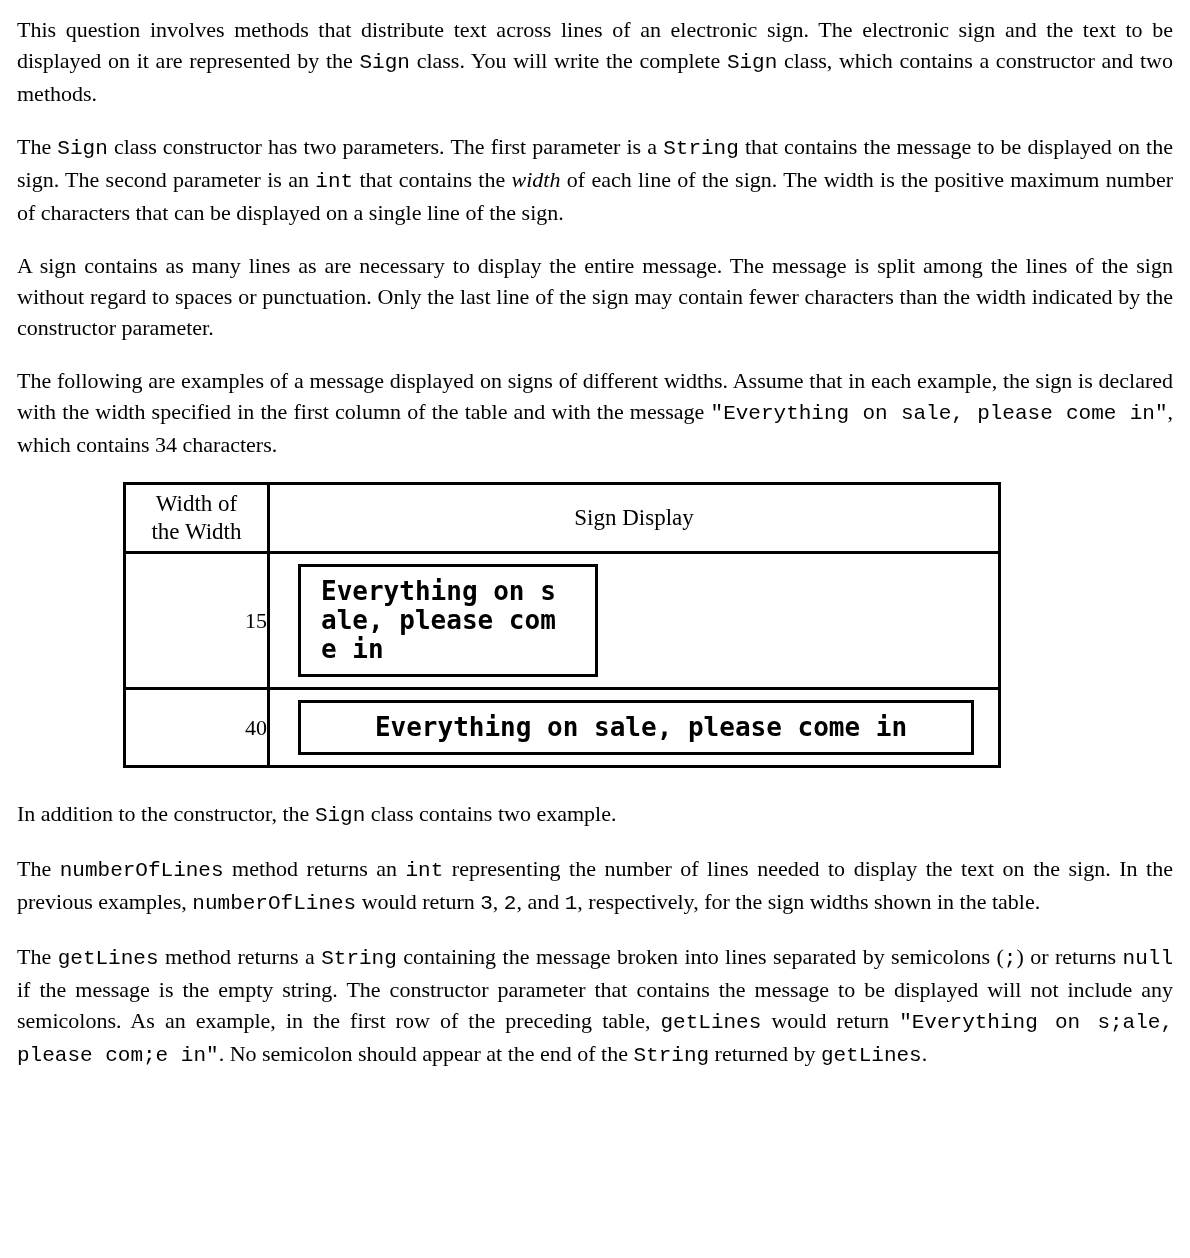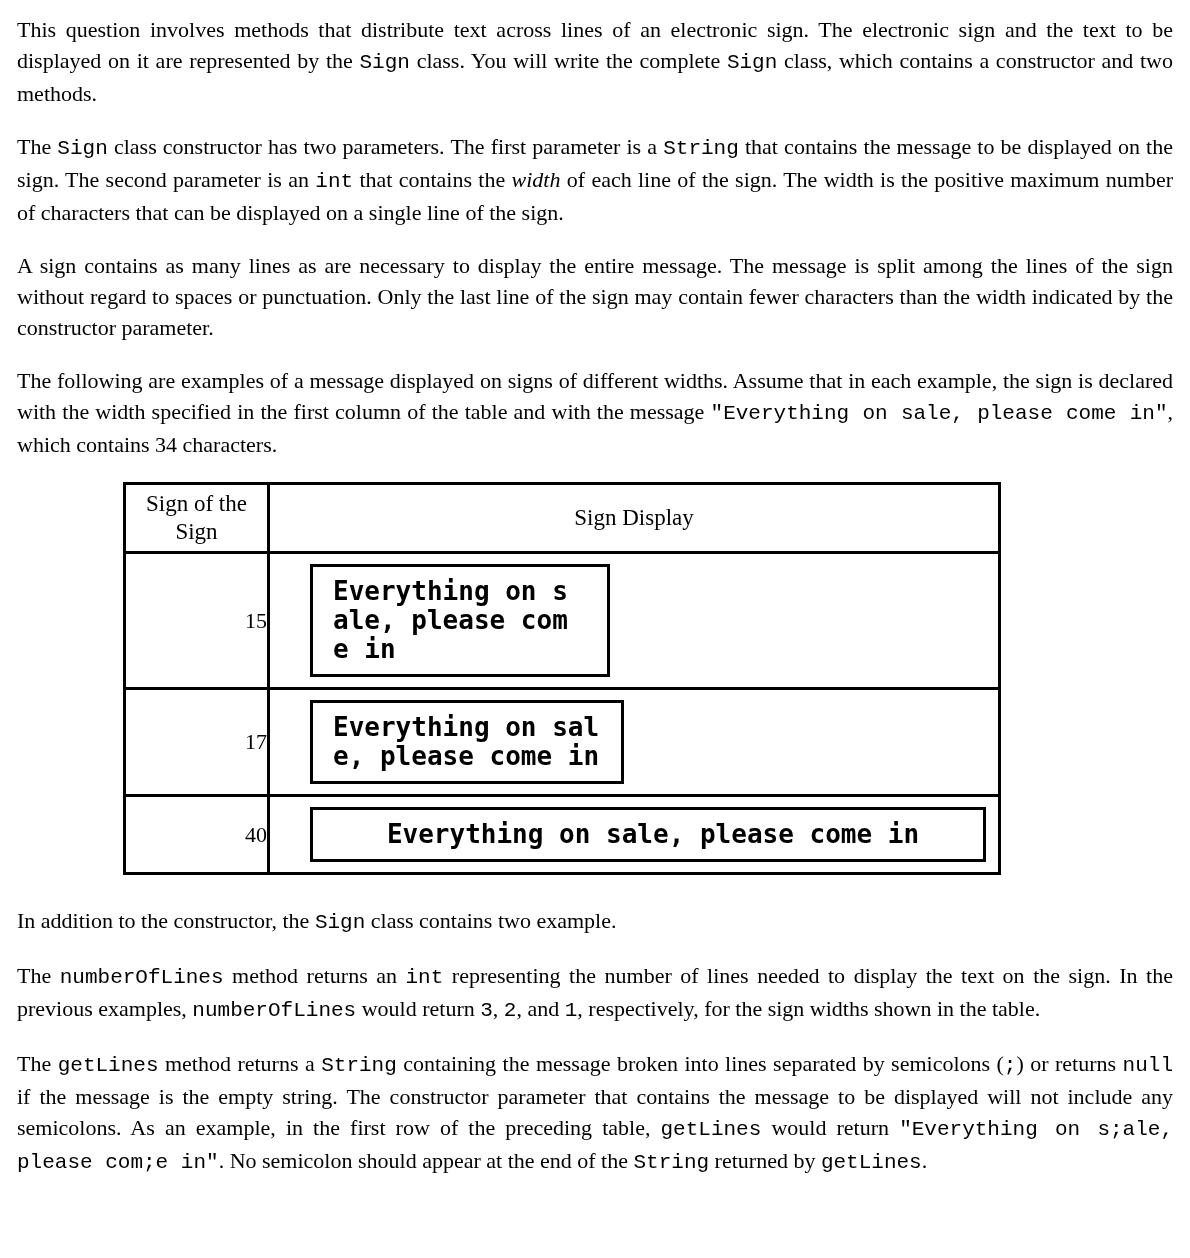--- a/index.html
+++ b/index.html
@@ -48,21 +48,21 @@
     text-align: center;
     vertical-align: middle;
   }
   td.cell-width {
     text-align: right;
     vertical-align: middle;
     font-size: 22px;
   }
   td.cell-display {
     vertical-align: middle;
-    padding: 10px 10px 10px 40px;
+    padding: 10px 10px 10px 28px;
   }
   .sign-box {
     border: 3px solid #000000;
     font-family: "DejaVu Sans Mono", monospace;
     font-weight: bold;
     font-size: 26px;
     line-height: 29px;
     white-space: pre;
     padding: 10px 10px 10px 20px;
     overflow: hidden;
@@ -74,38 +74,31 @@
 <main class="doc">
 
   <p class="para"><span class="seg-text">This question involves methods that distribute text across lines of an electronic sign. The electronic sign and the text to be displayed on it are represented by the </span><span class="seg-code">Sign</span><span class="seg-text"> class. You will write the complete </span><span class="seg-code">Sign</span><span class="seg-text"> class, which contains a constructor and two methods.</span></p>
   <p class="para"><span class="seg-text">The </span><span class="seg-code">Sign</span><span class="seg-text"> class constructor has two parameters. The first parameter is a </span><span class="seg-code">String</span><span class="seg-text"> that contains the message to be displayed on the sign. The second parameter is an </span><span class="seg-code">int</span><span class="seg-text"> that contains the </span><span class="seg-italic">width</span><span class="seg-text"> of each line of the sign. The width is the positive maximum number of characters that can be displayed on a single line of the sign.</span></p>
   <p class="para"><span class="seg-text">A sign contains as many lines as are necessary to display the entire message. The message is split among the lines of the sign without regard to spaces or punctuation. Only the last line of the sign may contain fewer characters than the width indicated by the constructor parameter.</span></p>
   <p class="para"><span class="seg-text">The following are examples of a message displayed on signs of different widths. Assume that in each example, the sign is declared with the width specified in the first column of the table and with the message </span><span class="seg-code">"Everything on sale, please come in"</span><span class="seg-text">, which contains 34 characters.</span></p>
 
   <table class="sign-table">
     <thead>
       <tr>
-        <th class="col-width">Sign of the Sign</th>
+        <th class="col-width">Width of the Width</th>
         <th class="col-display">Sign Display</th>
       </tr>
     </thead>
     <tbody>
       <tr>
         <td class="cell-width">15</td>
         <td class="cell-display">
           <div class="sign-box" style="width: 300px;">Everything on s
 ale, please com
 e in</div>
-        </td>
-      </tr>
-      <tr>
-        <td class="cell-width">17</td>
-        <td class="cell-display">
-          <div class="sign-box" style="width: 314px;">Everything on sal
-e, please come in</div>
         </td>
       </tr>
       <tr>
         <td class="cell-width">40</td>
         <td class="cell-display">
           <div class="sign-box" style="width: 676px; text-align: center;">Everything on sale, please come in</div>
         </td>
       </tr>
     </tbody>
   </table>

